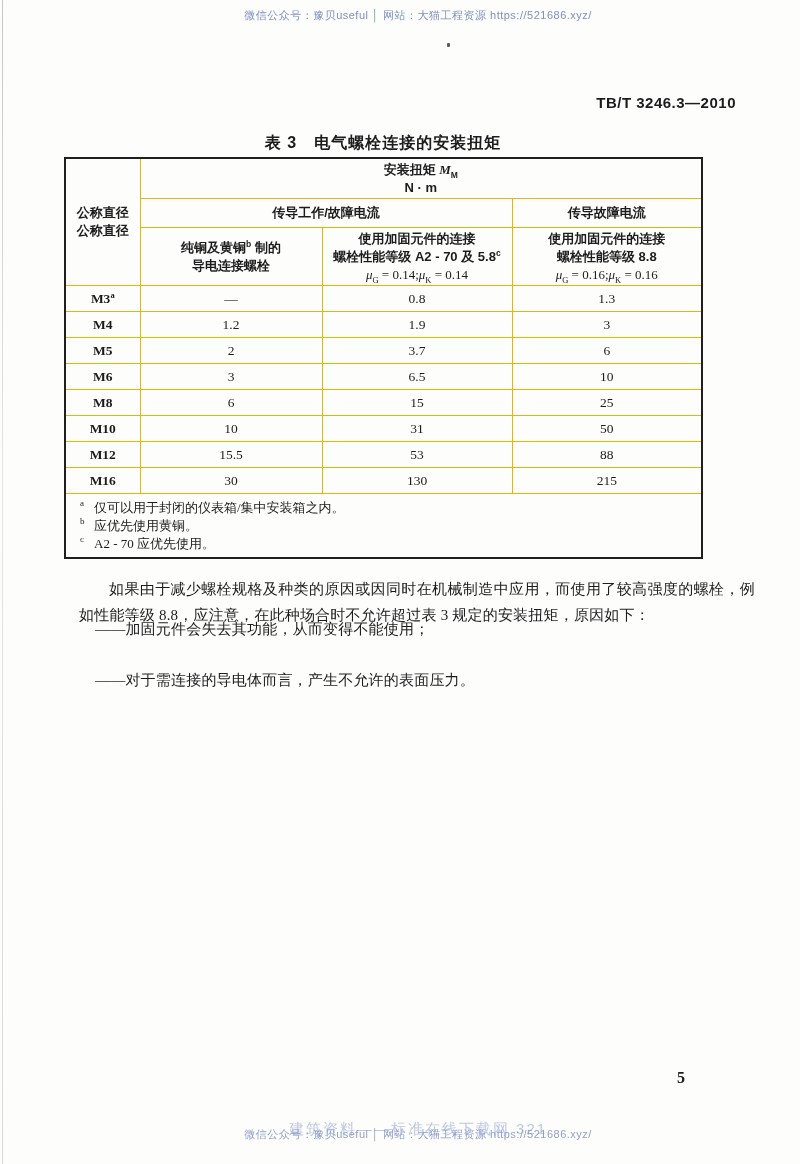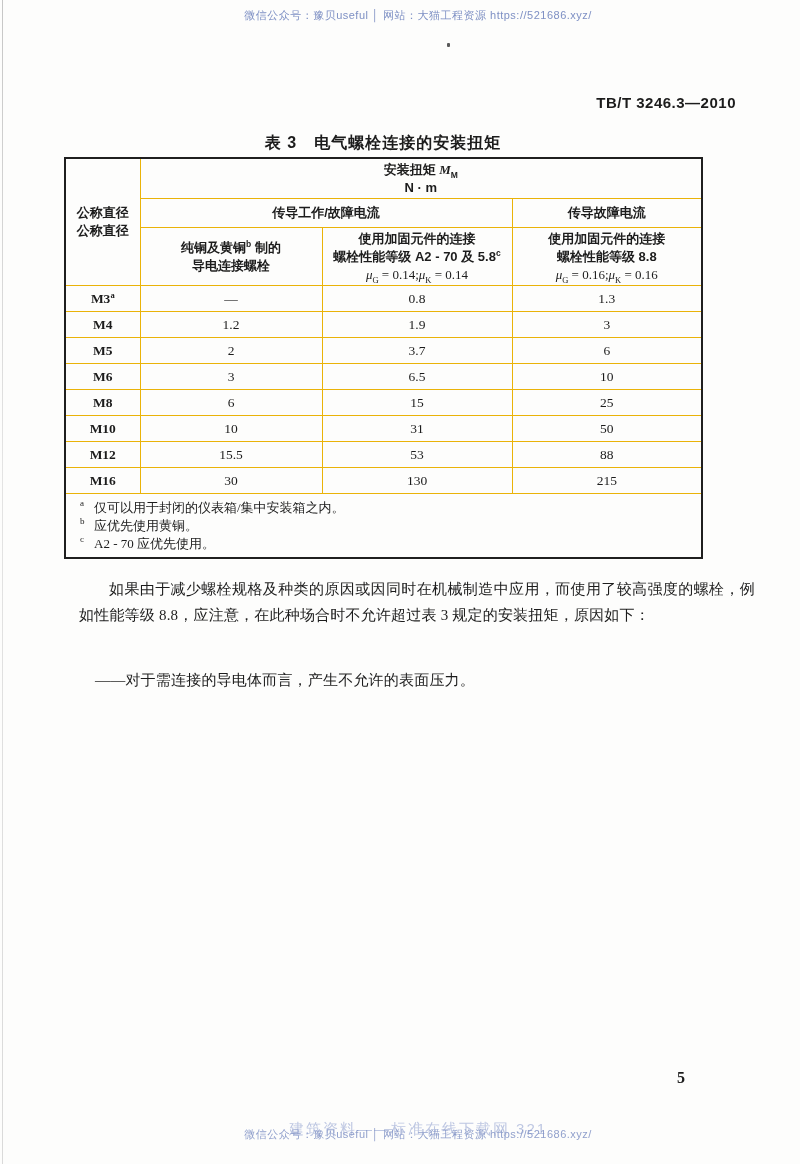--- a/index.html
+++ b/index.html
@@ -169,20 +169,21 @@
         <td colspan="4" class="fnCell">
           <div class="fn-line"><sup class="fn-m">a</sup><span>仅可以用于封闭的仪表箱/集中安装箱之内。</span></div>
           <div class="fn-line"><sup class="fn-m">b</sup><span>应优先使用黄铜。</span></div>
           <div class="fn-line"><sup class="fn-m">c</sup><span>A2 - 70 应优先使用。</span></div>
         </td>
       </tr>
     </tbody>
   </table>
 
   <p class="para">如果由于减少螺栓规格及种类的原因或因同时在机械制造中应用，而使用了较高强度的螺栓，例如性能等级 8.8，应注意，在此种场合时不允许超过表 3 规定的安装扭矩，原因如下：</p>
+  <div class="bullet bullet-1">——加固元件会失去其功能，从而变得不能使用；</div>
   <div class="bullet bullet-2">——对于需连接的导电体而言，产生不允许的表面压力。</div>
 
   <div class="page-number">5</div>
 
   <div class="wm wm-bottom-overlay">建筑资料——标准在线下载网 321</div>
   <div class="wm wm-bottom">微信公众号：豫贝useful │ 网站：大猫工程资源 https://521686.xyz/</div>
 
 </div>
 
 </body></html>

